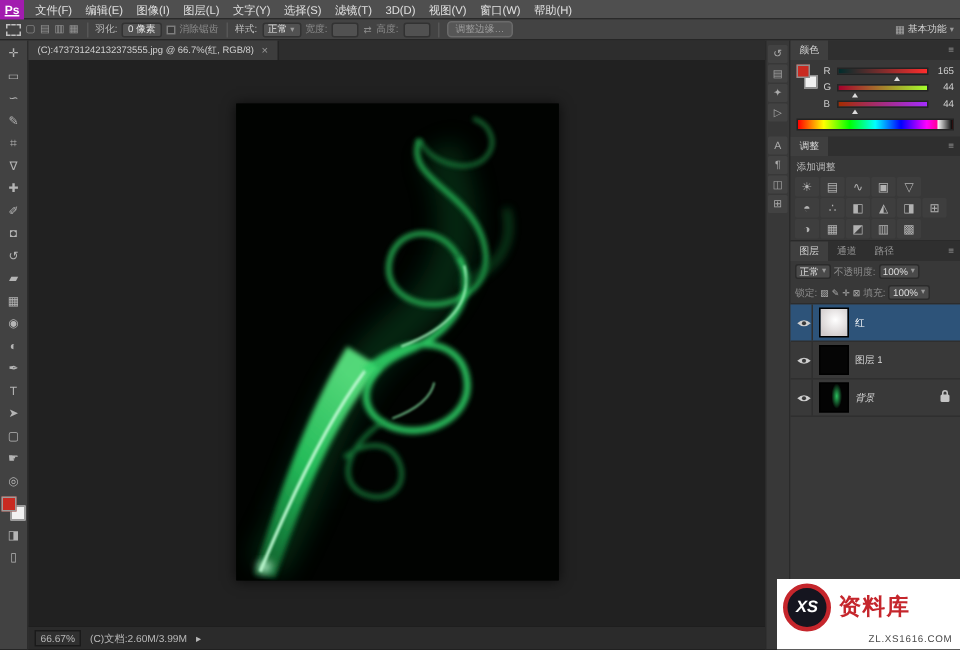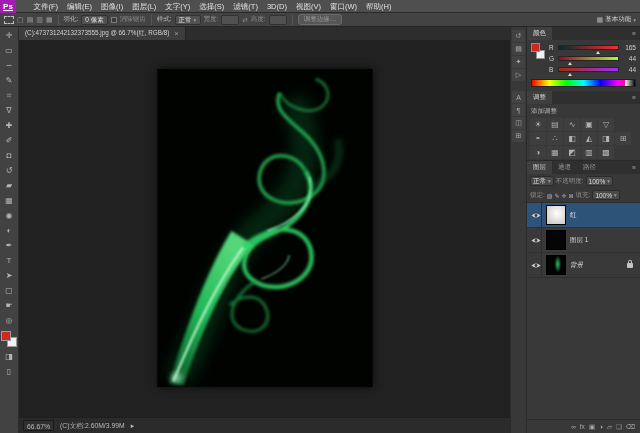--- a/index.html
+++ b/index.html
@@ -6,21 +6,21 @@
   html,body { width:640px; height:433px; overflow:hidden; background:#1a1a1a; }
   .app {
     position:relative; width:640px; height:433px; background:#282828;
     font-family:"Liberation Sans","DejaVu Sans",sans-serif; color:#c9c9c9;
     font-size:7px; user-select:none;
   }
   
   .menubar { height:13px; background:#4f4f4f; border-bottom:1px solid #2a2a2a;
     display:flex; align-items:center; font-size:7.5px; color:#e0e0e0; }
   .ps-logo { width:16px; height:13px; background:#a21caf; color:#fff; font-weight:bold;
-    font-size:8px; display:flex; align-items:center; justify-content:center; margin-right:13px;text-decoration:underline; }
+    font-size:8px; display:flex; align-items:center; justify-content:center; margin-right:3px;text-decoration:underline; }
   .menu-item { padding:0 4.5px; line-height:13px; }
   
   .optionsbar { height:14px; background:#434343; border-bottom:1px solid #262626;
     display:flex; align-items:center; gap:3px; padding:0 4px; font-size:6.5px; color:#bdbdbd; }
   .opt-tool { width:10px; height:8px; border:1px dashed #c0c0c0; }
   .mode { font-size:7px; color:#9a9a9a; line-height:8px; }
   .vsep { width:1px; height:10px; background:#565656; margin:0 2px; }
   .lbl { white-space:nowrap; }
   .dim { color:#8d8d8d; }
   .field { background:#515151; border:1px solid #323232; border-radius:2px; height:10px;
@@ -419,14 +419,19 @@
           <span>▣</span>
           <span>◑</span>
           <span>▱</span>
           <span>❏</span>
           <span>⌫</span>
         </div>
       </div>
     </div>
   </div>
 
+  <div class="watermark">
+    <div class="wm-logo">XS</div>
+    <div class="wm-brand">资料库</div>
+    <div class="wm-site">ZL.XS1616.COM</div>
+  </div>
 
 </div>
 
 </body></html>

